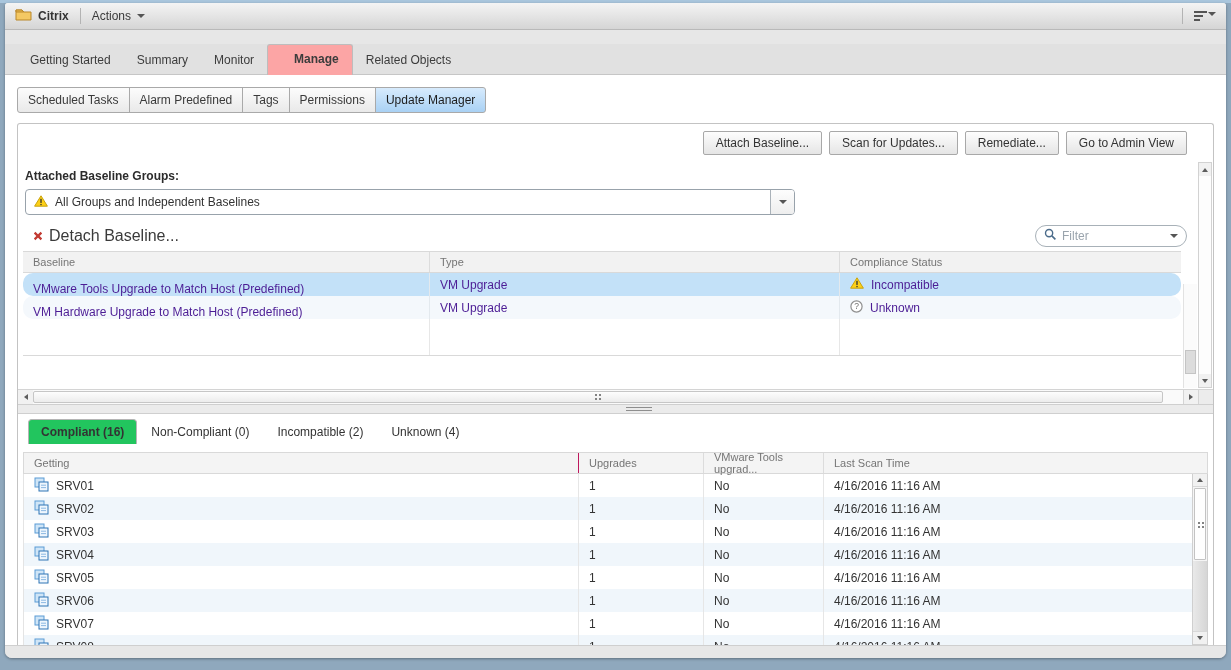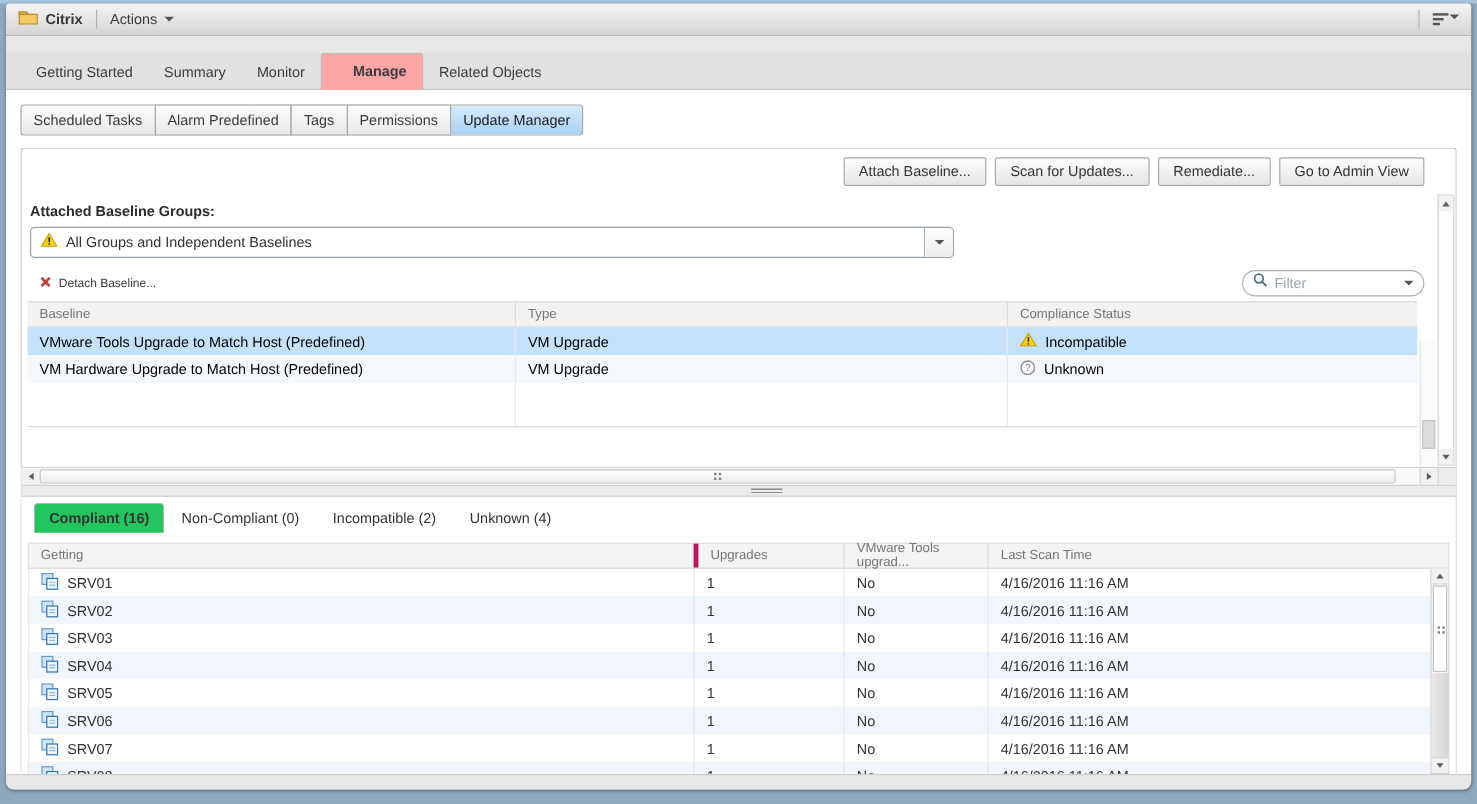--- a/index.html
+++ b/index.html
@@ -79,39 +79,39 @@
     display:flex; align-items:center;
   }
   .combo-text { font-size:12px; color:#333; margin-left:7px; }
   .combo .wicon { margin-left:8px; }
   .combo-arrow {
     margin-left:auto; width:24px; align-self:stretch;
     border-left:1px solid #aab2b9; display:flex; align-items:center; justify-content:center;
     border-radius:0 3px 3px 0; background:linear-gradient(#fdfdfd,#eee);
   }
   .detach-row { display:flex; align-items:center; justify-content:space-between; margin:10px 26px 4px 7px; }
-  .detach { display:flex; align-items:center; gap:6px; font-size:10px; color:#3a3a3a; margin-left:8px; cursor:default; }
+  .detach { display:flex; align-items:center; gap:6px; font-size:16px; color:#3a3a3a; margin-left:8px; cursor:default; }
   .filter-box {
     width:152px; height:22px; border:1px solid #a8b1b8; border-radius:11px;
     display:flex; align-items:center; padding:0 8px; gap:5px; background:#fff;
   }
   .filter-box input { border:none; outline:none; flex:1; min-width:0; font-size:12px; color:#333; background:transparent; font-family:"Liberation Sans",sans-serif; }
   .filter-box input::placeholder { color:#9aa4ad; }
 
   
   .btable { margin:4px 32px 0 5px; font-size:12px; }
   .btable-head {
     display:flex; height:22px; align-items:center;
     background:#f2f2f2; border-top:1px solid #d9d9d9; border-bottom:1px solid #d9d9d9;
     color:#757575; font-size:11px;
   }
   .bcol-name { width:406px; padding-left:10px; }
   .bcol-type { width:410px; padding-left:10px; border-left:1px solid #dcdcdc; align-self:stretch; display:flex; align-items:center; }
   .bcol-status { flex:1; padding-left:10px; border-left:1px solid #dcdcdc; align-self:stretch; display:flex; align-items:center; }
-  .btable-row { display:flex; height:23px; align-items:center; color:#000000; cursor:default; }
+  .btable-row { display:flex; height:23px; align-items:flex-end; color:#4c1d95; cursor:default;border-radius:10px; }
   .btable-row .bcol-type, .btable-row .bcol-status { border-left:1px solid #e3e9ee; }
   .btable-row .bcol-status { gap:7px; }
   .row-sel { background:#c3e1f8; }
   .row-alt { background:#f4f8fc; }
   .btable-empty { display:flex; height:37px; border-bottom:1px solid #d9d9d9; }
   .btable-empty .bcol-type, .btable-empty .bcol-status { border-left:1px solid #e7e7e7; }
 
   
   .inner-vscroll { position:absolute; right:16px; top:160px; bottom:1px; width:14px; border-left:1px solid #e2e2e2; background:#fbfbfb; }
   .inner-thumb { position:absolute; left:1px; right:1px; bottom:14px; height:24px; background:#dcdcdc; border:1px solid #c4c4c4; }
@@ -143,21 +143,21 @@
   .ctab { font-size:12px; color:#333; padding:5px 14px; cursor:default; }
   .ctab.active { border:1px solid #b5b5b5; border-bottom:none; border-radius:4px 4px 0 0; font-weight:bold; background:#22c55e; padding:5px 12px; }
 
   .otable { flex:1; min-height:0; margin:8px 5px 0; position:relative; display:flex; flex-direction:column; overflow:hidden; }
   .otable-head {
     display:flex; height:22px; align-items:center; flex:0 0 auto;
     background:#f4f4f4; border:1px solid #d9d9d9;
     color:#757575; font-size:11px;
   }
   .ocol-object { width:554px; padding-left:10px; display:flex; align-items:center; gap:7px; }
-  .ocol-upg    { width:125px; padding-left:10px; border-left:4px solid #be185d; align-self:stretch; display:flex; align-items:center; }
+  .ocol-upg    { width:125px; padding-left:10px; border-left:1px solid #be185d; align-self:stretch; display:flex; align-items:center; }
   .ocol-tools  { width:120px; padding-left:10px; border-left:1px solid #dcdcdc; align-self:stretch; display:flex; align-items:center; }
   .ocol-scan   { flex:1; padding-left:10px; border-left:1px solid #dcdcdc; align-self:stretch; display:flex; align-items:center; }
   .obody { flex:1; min-height:0; margin-right:16px; border-left:1px solid #e4e4e4; overflow:hidden; }
   .orow { display:flex; height:23px; align-items:center; font-size:12px; color:#333; cursor:default; }
   .orow:nth-child(even) { background:#f0f6fb; }
   .orow .ocol-upg, .orow .ocol-tools, .orow .ocol-scan { border-left:1px solid #e6e6e6; }
 
   .ovscroll { position:absolute; right:0; top:22px; bottom:0; width:16px; border:1px solid #cfcfcf; border-top:none; background:#f5f5f5; display:flex; flex-direction:column; }
   .ov-thumb { height:72px; flex:0 0 auto; margin:1px; background:#fefefe; border:1px solid #c3c3c3; border-radius:1px; display:flex; align-items:center; justify-content:center; }
   .ov-track { flex:1; background:linear-gradient(to right,#e9e9e9,#d6d6d6); }

